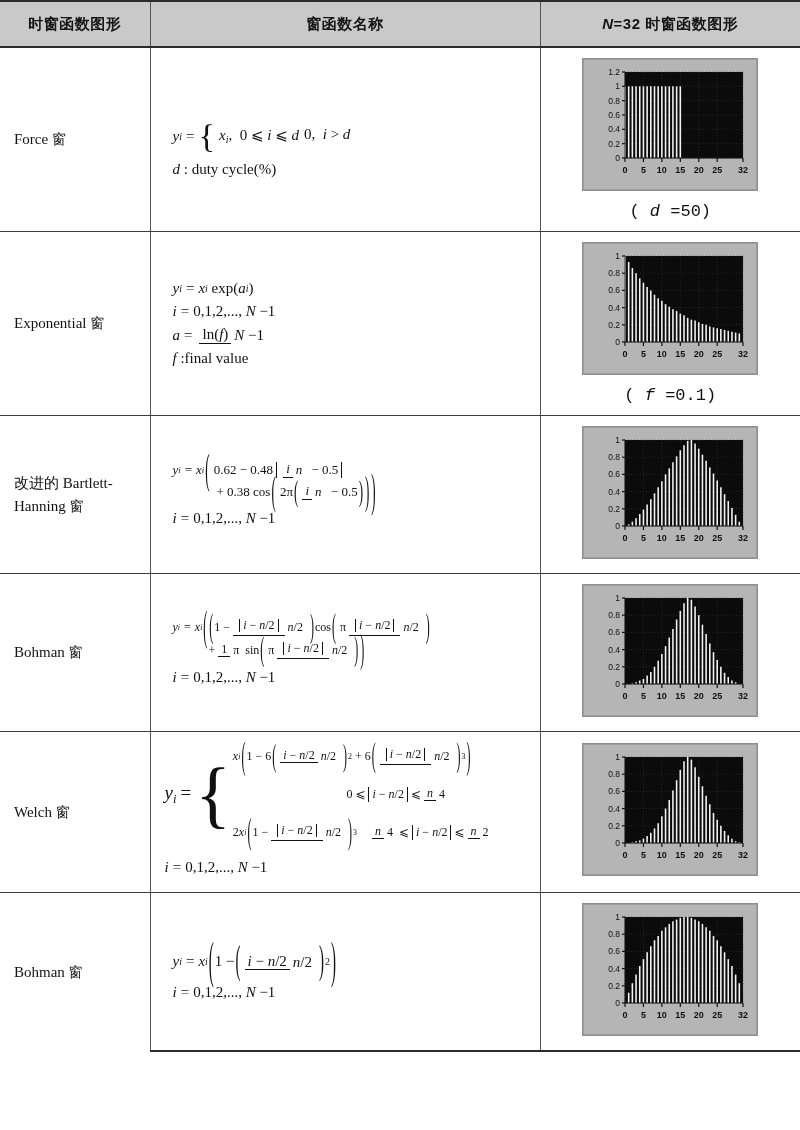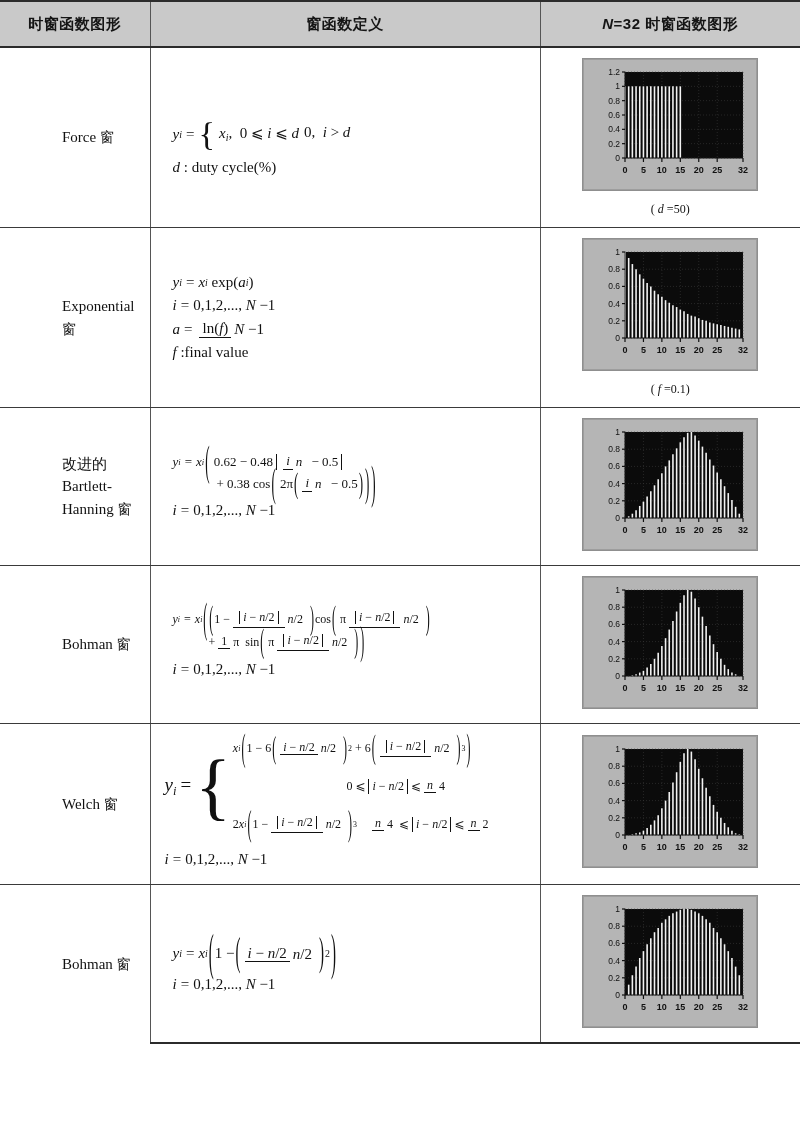--- a/index.html
+++ b/index.html
@@ -37,21 +37,20 @@
     background:#fff;
   }
   tbody td.col-def{border-left:1px solid #555;}
   tbody td.col-plot{border-left:1px solid #555;}
   tbody tr:last-child td{border-bottom:2px solid #2b2b2b;}
   tbody tr:last-child td.col-name{border-bottom:none;}
 
   .name-cell{
     font-size:15px;line-height:1.5;padding:0 8px 0 14px;
     font-family:"Liberation Serif","DejaVu Serif",serif;
-    margin-left:48px;
   }
   .name-cell .cn{font-family:"DejaVu Sans",sans-serif;font-size:14px;}
 
   
   .def-cell{padding:10px 8px 10px 22px;font-size:15px;}
   .mrow{display:flex;align-items:center;margin:6px 0;white-space:nowrap;}
   .mi{font-style:italic;}
   .sub{font-size:.66em;vertical-align:-.32em;font-style:italic;}
   .sup{font-size:.66em;vertical-align:.55em;font-style:normal;}
   .op{margin:0 4px;}
@@ -72,39 +71,39 @@
 
   
   .plot-cell{text-align:center;padding:10px 0;}
   .plot-frame{
     display:inline-block;background:#b5b5b5;padding:7px 8px 6px 8px;
     border:1px solid #8f8f8f;
     box-shadow:0 0 0 1px #9d9d9d inset;
   }
   .plot-frame svg{display:block;}
   .plot-cap{
-    margin-top:7px;font-size:12px;font-family:Liberation Serif, serif;
+    margin-top:7px;font-size:17px;font-family:Liberation Mono, monospace;
     text-align:center;
   }
   .plot-cap .mi{font-style:italic;}
 </style>
 </head>
 <body>
 
 <div class="page">
 <table class="wtable">
   <colgroup>
         <col class="c-name">
         <col class="c-def">
         <col class="c-plot">
       </colgroup>
   <thead>
     <tr>
       <th class="hdr-name">时窗函数图形</th>
-      <th class="hdr-def">窗函数定义</th>
+      <th class="hdr-def">窗函数名称</th>
       <th class="hdr-plot"><span class="hdr-italic">N</span><span>=32 时窗函数图形</span></th>
     </tr>
   </thead>
   <tbody>
 
     <tr>
       <td class="col-name">
         <div class="name-cell"><span>Force</span> <span class="cn">窗</span></div>
       </td>
       <td class="col-def">

